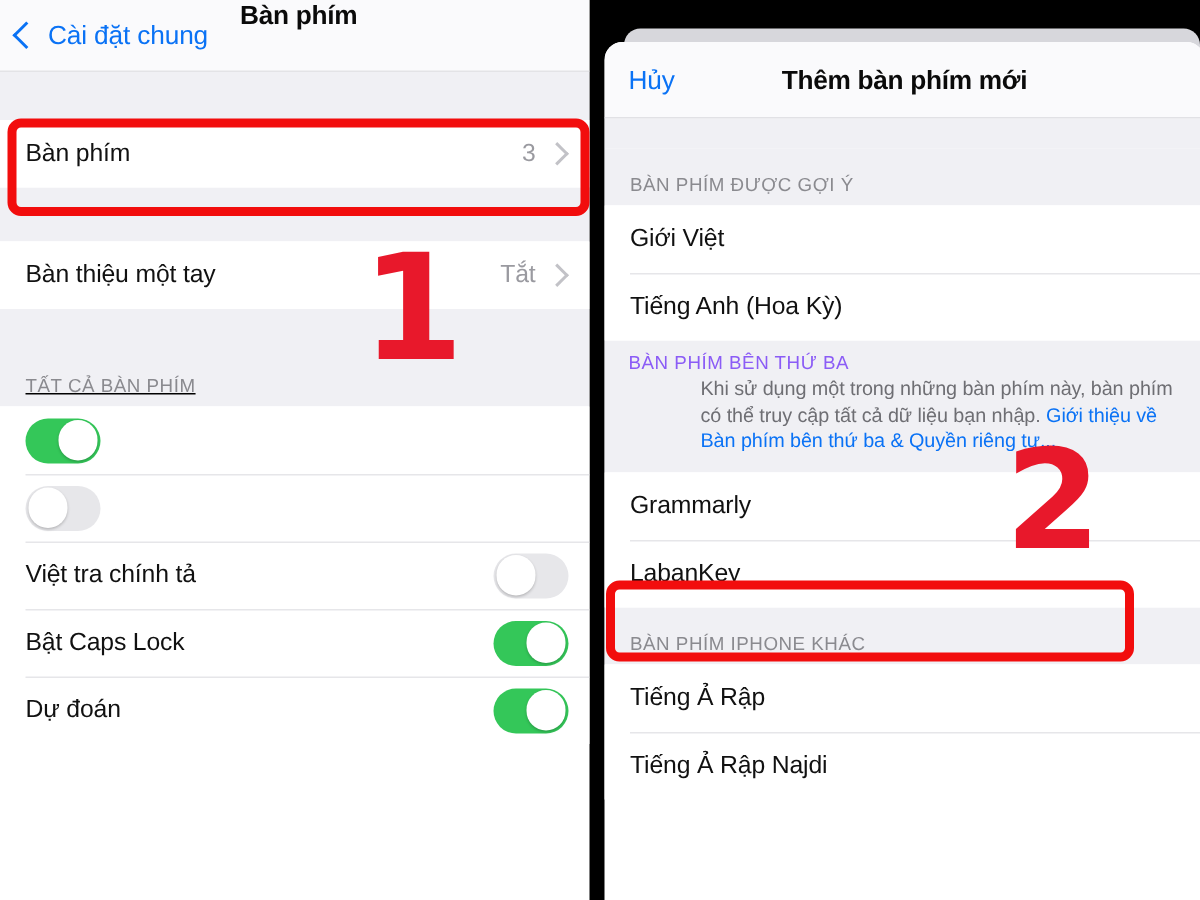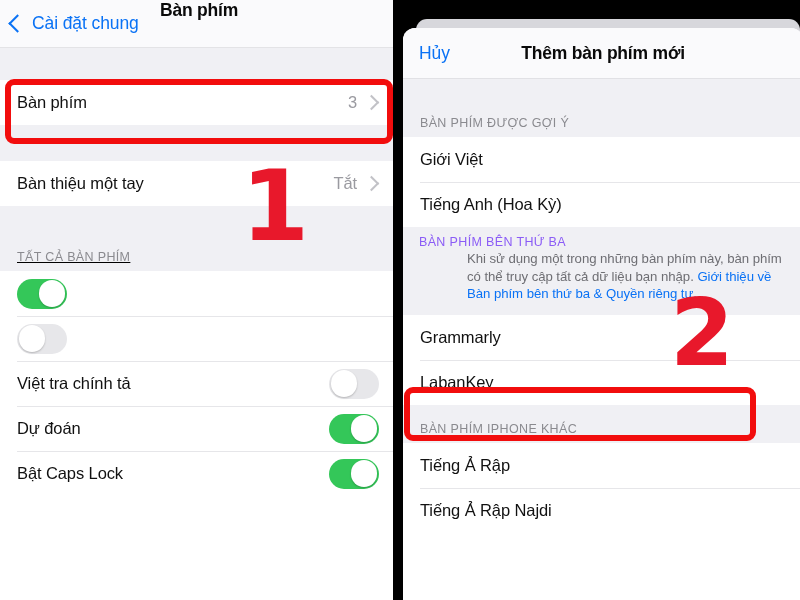--- a/index.html
+++ b/index.html
@@ -271,27 +271,27 @@
             <span class="knob"></span>
           </span>
       </div>
       <div class="row">
         <span class="row-label">Việt tra chính tả</span>
         <span class="toggle off">
             <span class="knob"></span>
           </span>
       </div>
       <div class="row">
+        <span class="row-label">Bật Caps Lock</span>
+        <span class="toggle on">
+            <span class="knob"></span>
+          </span>
+      </div>
+      <div class="row">
         <span class="row-label">Dự đoán</span>
-        <span class="toggle on">
-            <span class="knob"></span>
-          </span>
-      </div>
-      <div class="row">
-        <span class="row-label">Bật Caps Lock</span>
         <span class="toggle on">
             <span class="knob"></span>
           </span>
       </div>
     </div>
   </div>
 
   <div class="panel-right">
 
     <div class="sheet-behind"></div>

